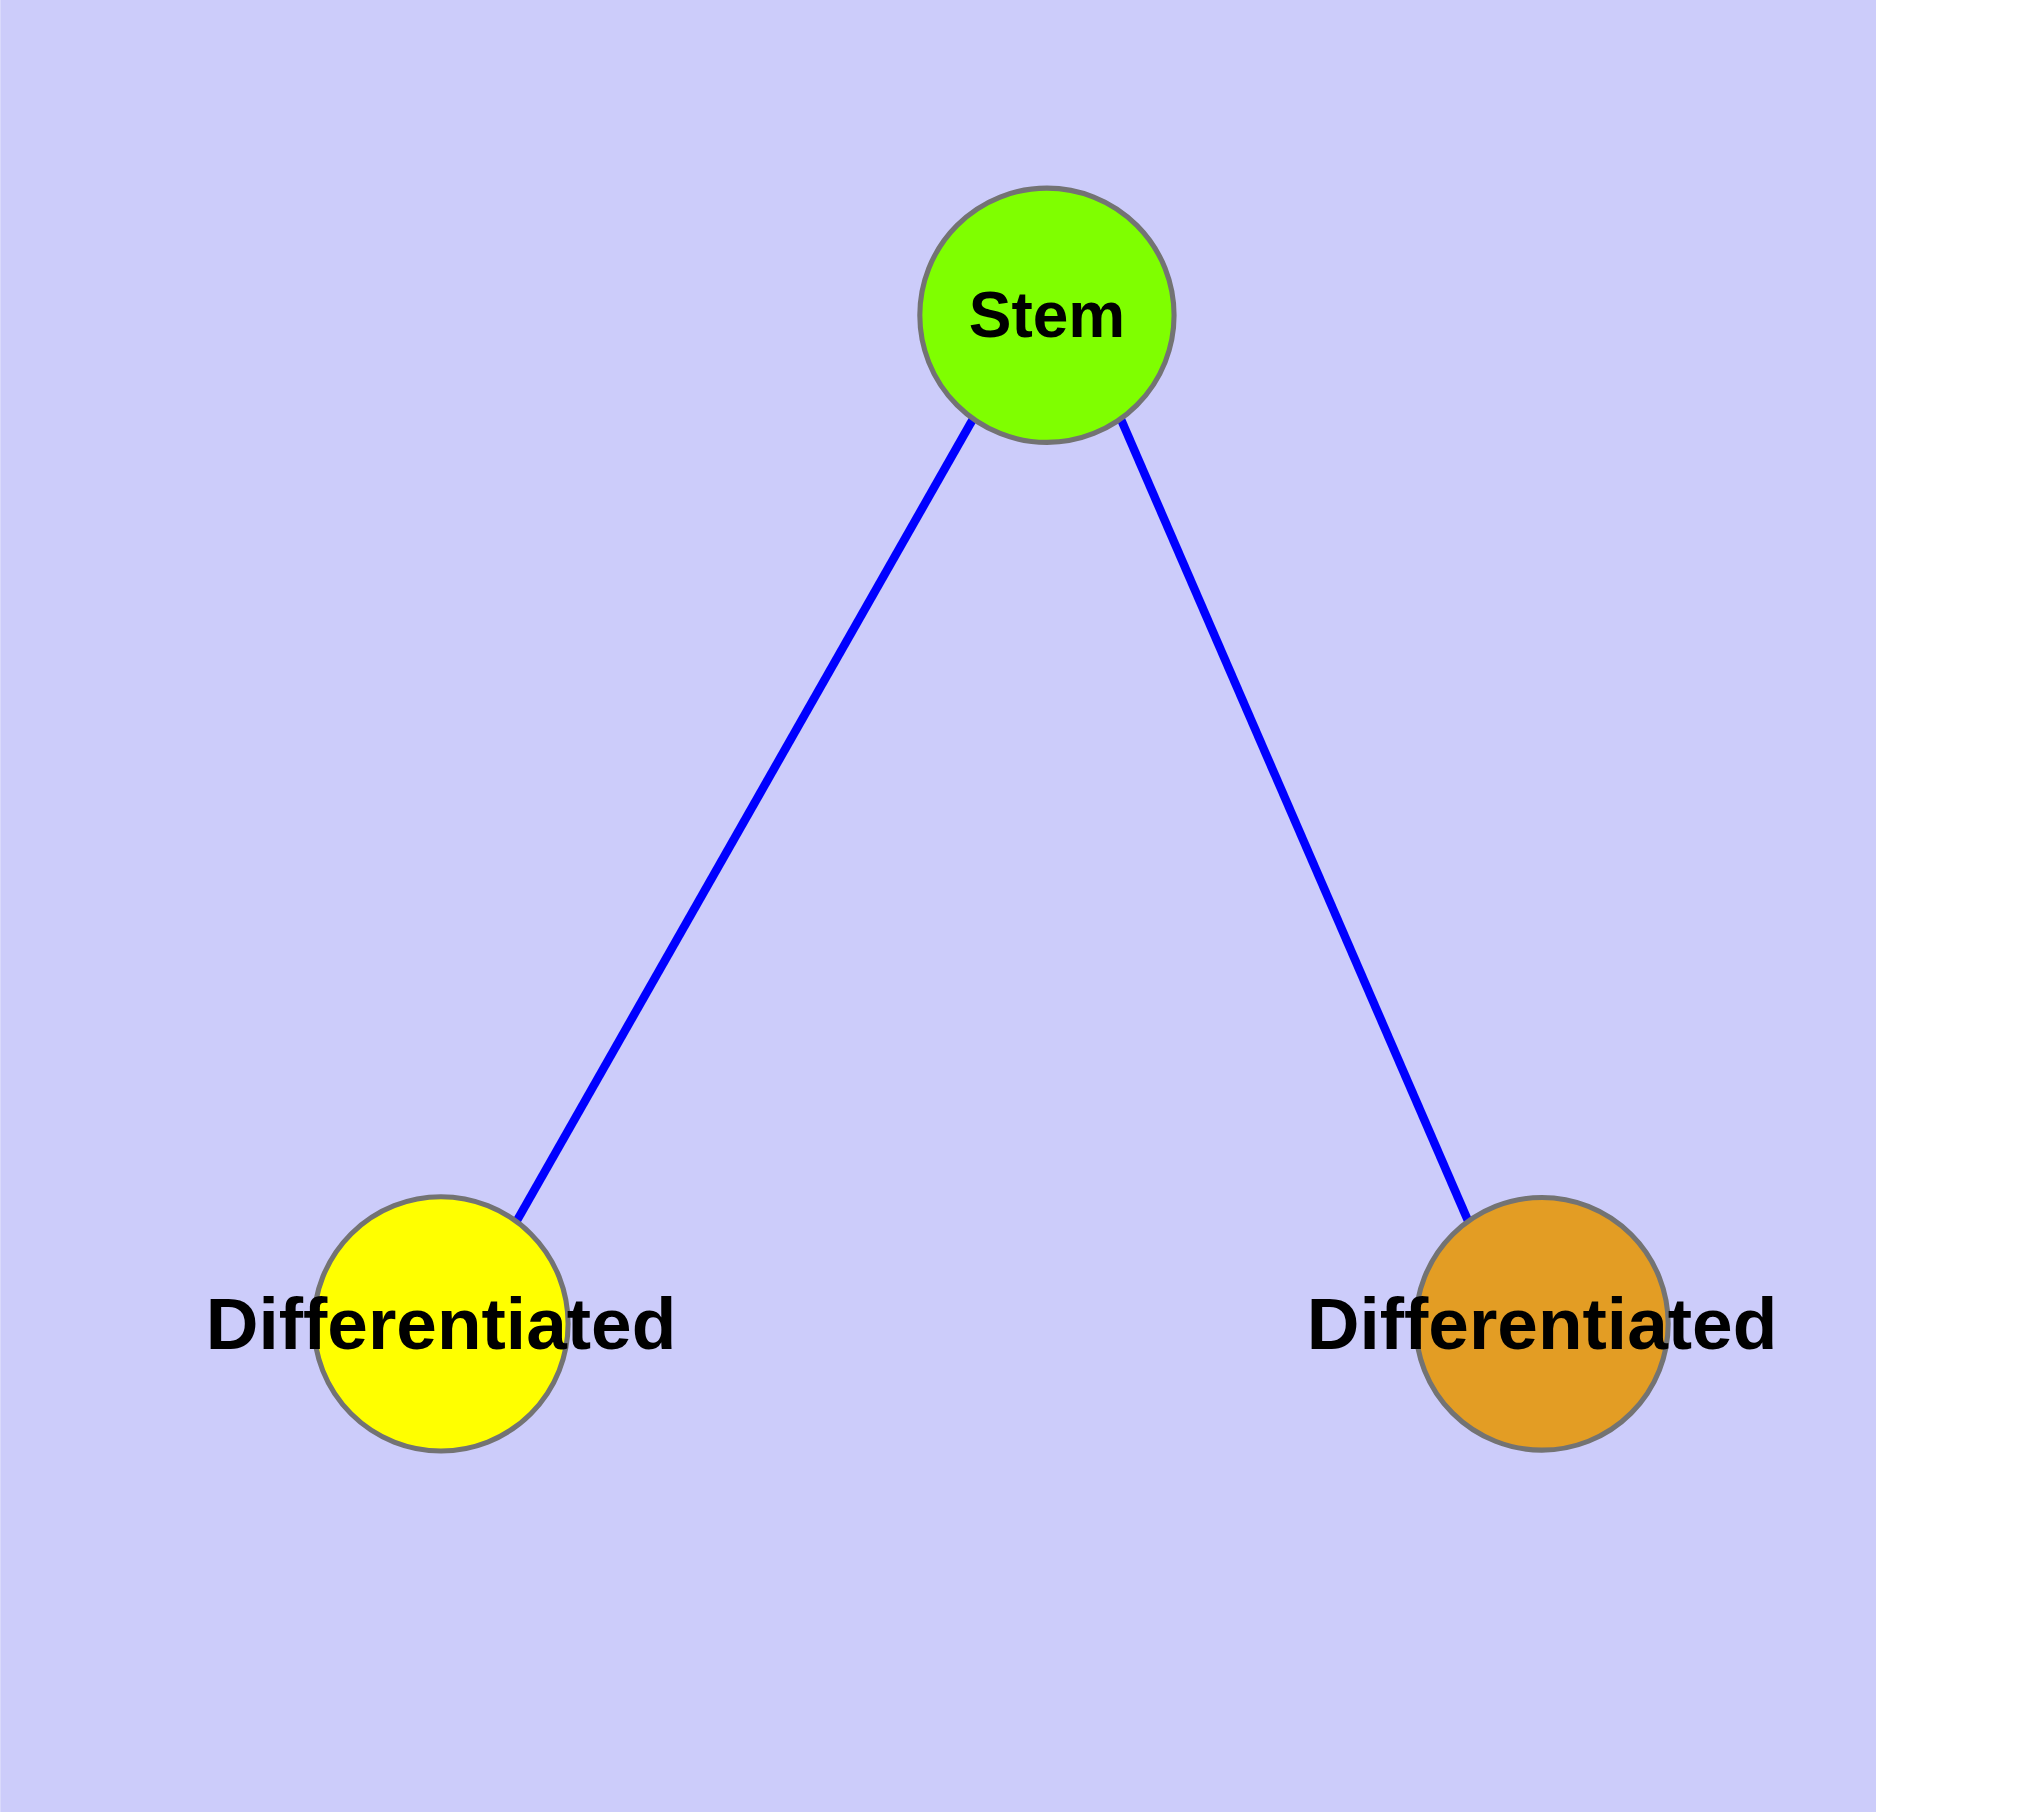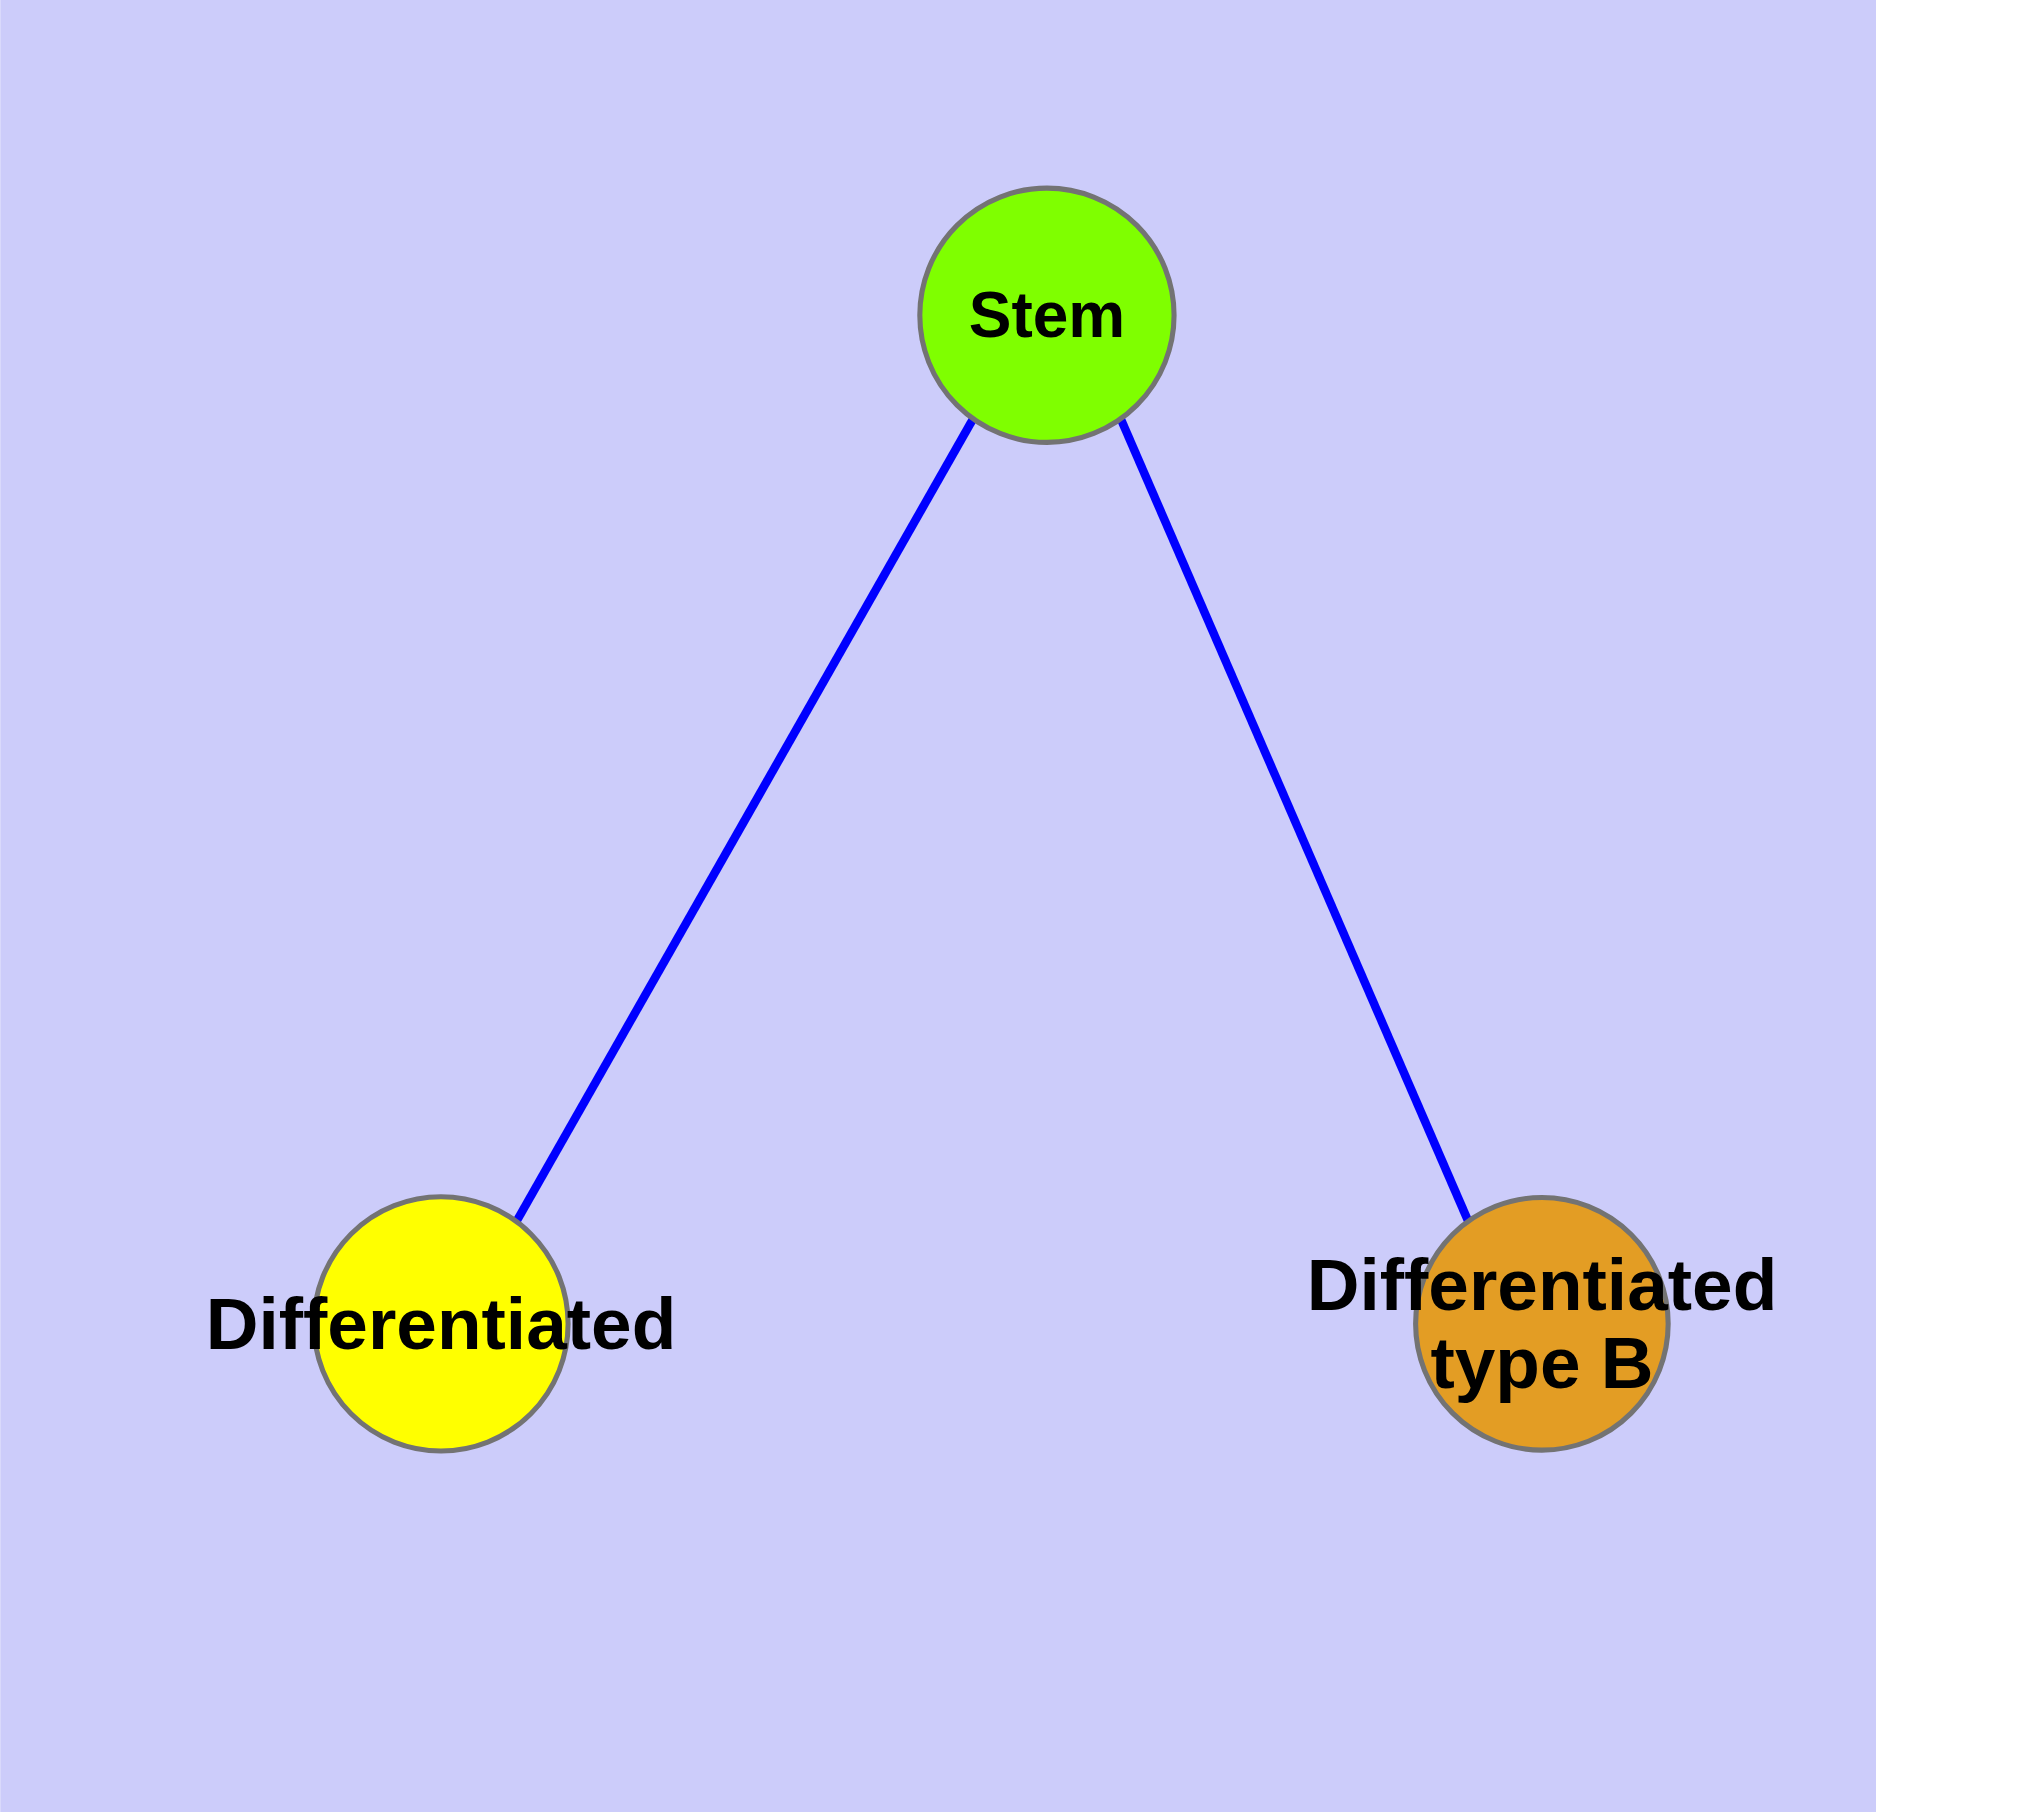--- a/index.html
+++ b/index.html
@@ -68,16 +68,16 @@
       <circle id="node-stem" cx="1235" cy="372" r="150" fill="#7FFF00" stroke="#737373" stroke-width="6"></circle>
       <circle id="node-diff-a" cx="520" cy="1562" r="150" fill="#FFFF00" stroke="#737373" stroke-width="6"></circle>
       <circle id="node-diff-b" cx="1819" cy="1562" r="149" fill="#E39D24" stroke="#737373" stroke-width="6"></circle>
     </g>
   </svg>
 
   <div class="node-label" id="label-stem" style="left: 1047px; top: 315px; color: rgb(0, 0, 0);"><span>Stem</span></div>
 
   <div class="node-label" id="label-diff-a" style="left: 441px; top: 1324px; color: rgb(0, 0, 0);"><span>Differentiated</span><br></div>
 
-  <div class="node-label" id="label-diff-b" style="left: 1542px; top: 1324px; color: rgb(0, 0, 0);"><span>Differentiated</span><br><span>type B</span></div>
+  <div class="node-label" id="label-diff-b" style="left: 1542px; top: 1324px; color: rgb(0, 0, 0);"><span>Differentiated</span><br></div>
 
 </div>
 
 
 </body></html>

